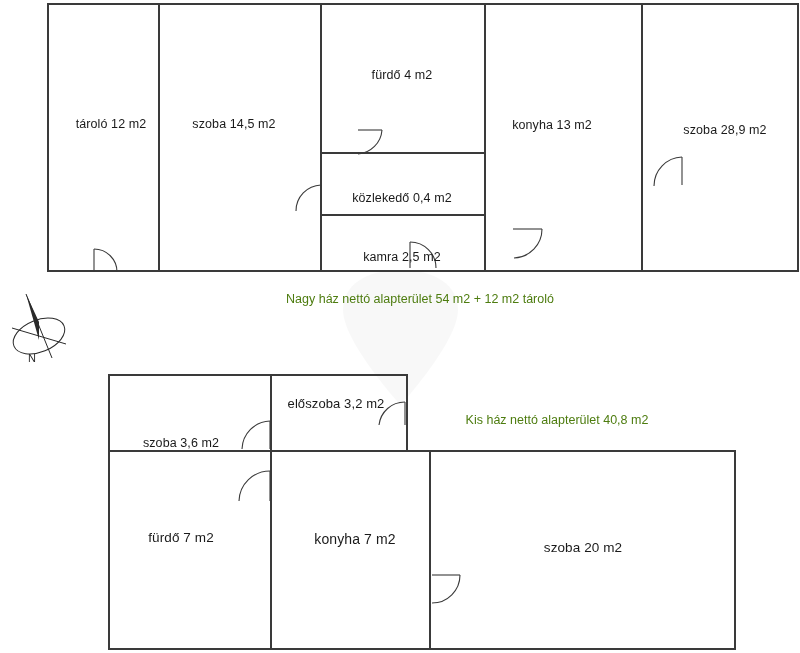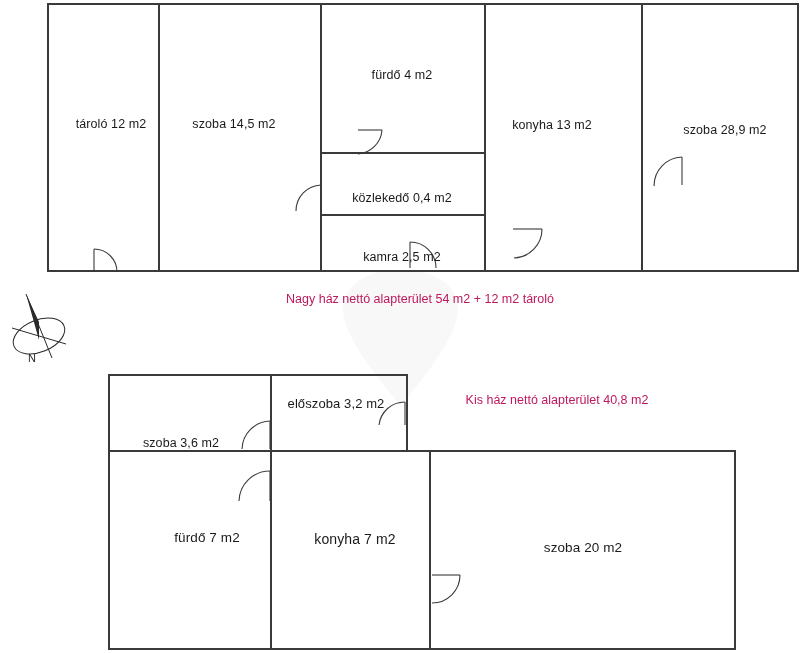--- a/index.html
+++ b/index.html
@@ -27,21 +27,21 @@
     font-size: 12.5px;
     color: #1a1a1a;
     white-space: nowrap;
     text-align: center;
     transform: translate(-50%, -50%);
     letter-spacing: 0.1px;
   }
   .caption {
     position: absolute;
     font-size: 12.5px;
-    color: #be185d;
+    color: #4d7c0f;
     white-space: nowrap;
     transform: translate(-50%, -50%);
     font-weight: normal;
   }
   .door {
     position: absolute;
   }
   .door svg { display: block; overflow: visible; }
   .watermark {
     position: absolute;
@@ -190,19 +190,19 @@
 
   <div class="door" style="left:430px; top:573px;">
     <svg width="34" height="34" viewBox="0 0 34 34">
       <path d="M2 2 L30 2" stroke="#3a3a3a" stroke-width="1.1" fill="none"></path>
       <path d="M30 2 A28 28 0 0 1 2 30" stroke="#3a3a3a" stroke-width="1.1" fill="none"></path>
     </svg>
   </div>
 
   <div class="room-label" style="left:181px; top:407px;margin-top:36px;">szoba 3,6 m2</div>
   <div class="room-label" style="left:336px; top:403px; font-size:13px;">előszoba 3,2 m2</div>
-  <div class="room-label" style="left:181px; top:537px; font-size:13.5px;margin-left:26px;">fürdő 7 m2</div>
+  <div class="room-label" style="left:181px; top:537px; font-size:13.5px;">fürdő 7 m2</div>
   <div class="room-label" style="left:355px; top:539px; font-size:14px;">konyha 7 m2</div>
   <div class="room-label" style="left:583px; top:547px; font-size:13.5px;">szoba 20 m2</div>
 
-  <div class="caption" style="left:557px; top:400px;text-align:center;">Kis ház nettó alapterület 40,8 m2</div>
+  <div class="caption" style="left:557px; top:420px;text-align:center;">Kis ház nettó alapterület 40,8 m2</div>
 
 </div>
 
 </body></html>

